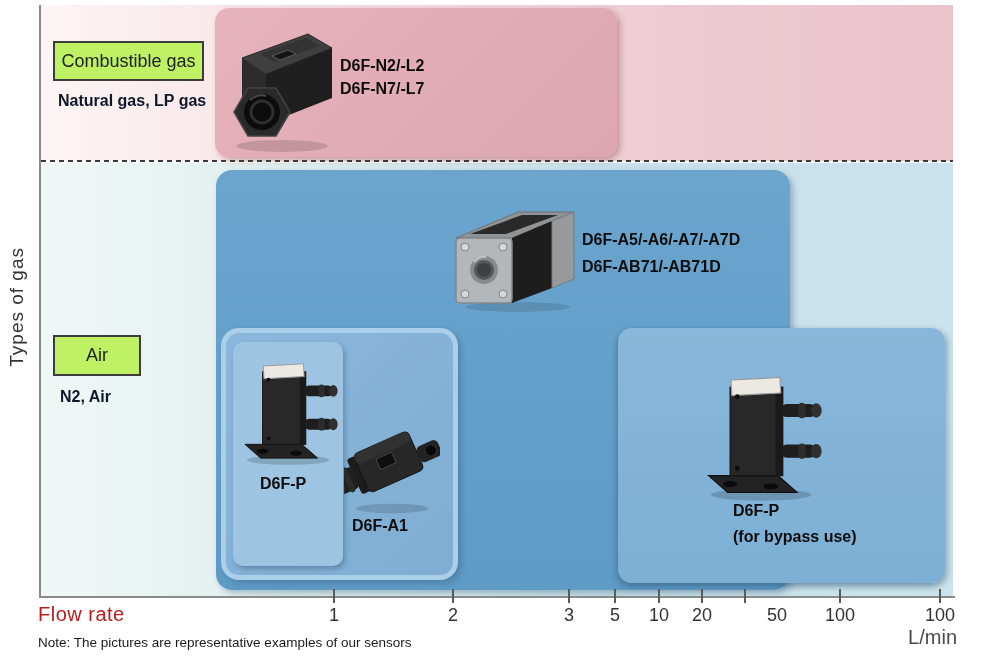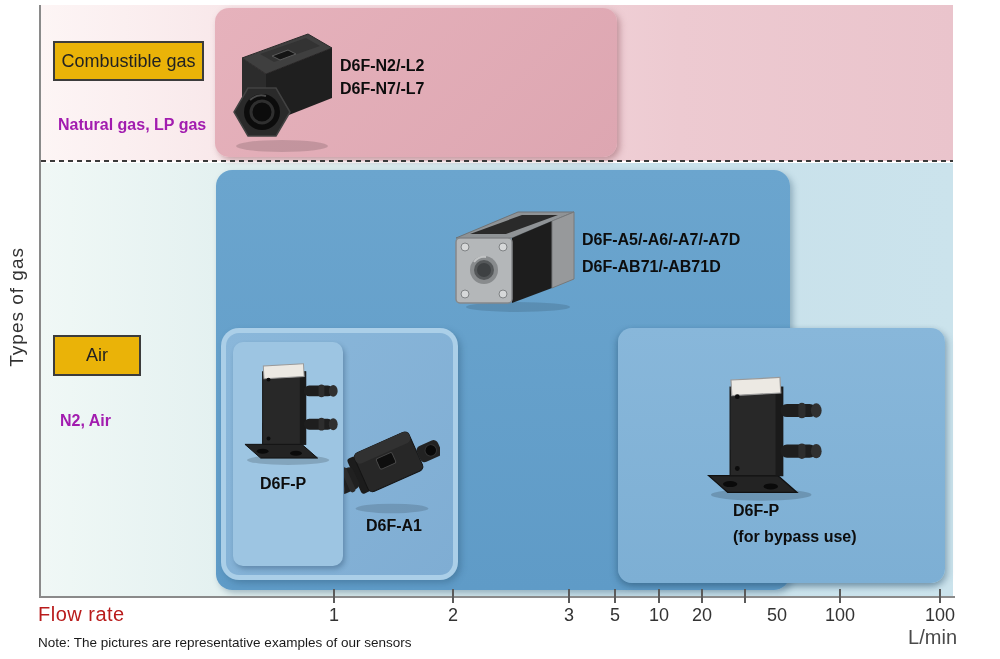--- a/index.html
+++ b/index.html
@@ -29,26 +29,26 @@
     position:absolute;left:41px;top:163px;width:912px;height:434px;z-index:1;
     background:linear-gradient(90deg,#f0f8f6 0%,#ddeded 30%,#c7e0ea 62%,#cbe3ec 100%);
   }
   .divider{
     position:absolute;left:41px;top:160px;width:912px;height:2px;z-index:5;
     background:repeating-linear-gradient(90deg,#3a3a3a 0 5px,transparent 5px 9px);
   }
 
   
   .cat-box{
-    position:absolute;background:#eab308;border:2px solid #3c3c3c;z-index:4;
+    position:absolute;background:#bef264;border:2px solid #3c3c3c;z-index:4;
     display:flex;align-items:center;justify-content:center;font-size:18px;color:#222;
   }
   .cat-box.combustible{left:53px;top:41px;width:147px;height:36px;}
   .cat-box.air{left:53px;top:335px;width:84px;height:37px;}
-  .cat-sub{position:absolute;font-size:16px;font-weight:bold;color:#a21caf;z-index:4;margin-top:24px;}
+  .cat-sub{position:absolute;font-size:16px;font-weight:bold;color:#0f172a;z-index:4;}
   .cat-sub.combustible{left:58px;top:92px;}
   .cat-sub.air{left:60px;top:388px;}
 
   
   .pink-box{
     position:absolute;left:215px;top:8px;width:402px;height:149px;border-radius:14px;z-index:2;
     background:linear-gradient(135deg,#e6b2bc 0%,#dda6b1 100%);
     box-shadow:3px 3px 6px rgba(150,90,100,.5);
   }
   .blue-box{
@@ -70,21 +70,21 @@
   .panel{
     position:absolute;left:233px;top:342px;width:110px;height:224px;border-radius:10px;z-index:3;
     background:#9dc5e2;box-shadow:2px 3px 5px rgba(20,50,80,.3);
   }
 
   
   .prod-label{position:absolute;font-weight:bold;color:#0d0d0d;z-index:4;font-size:16px;line-height:24px;}
   .prod-label.n-series{left:340px;top:54px;line-height:23px;}
   .prod-label.a-series{left:582px;top:226px;line-height:27px;font-size:16px;}
   .prod-label.p1{left:260px;top:472px;}
-  .prod-label.a1{left:366px;top:514px;}
+  .prod-label.a1{left:352px;top:514px;}
   .prod-label.bypass{left:733px;top:498px;line-height:26px;}
 
   .sensor{position:absolute;z-index:4;}
 </style>
 </head>
 <body>
 
 <div id="stage">
 
   <div class="band-combustible"></div>

